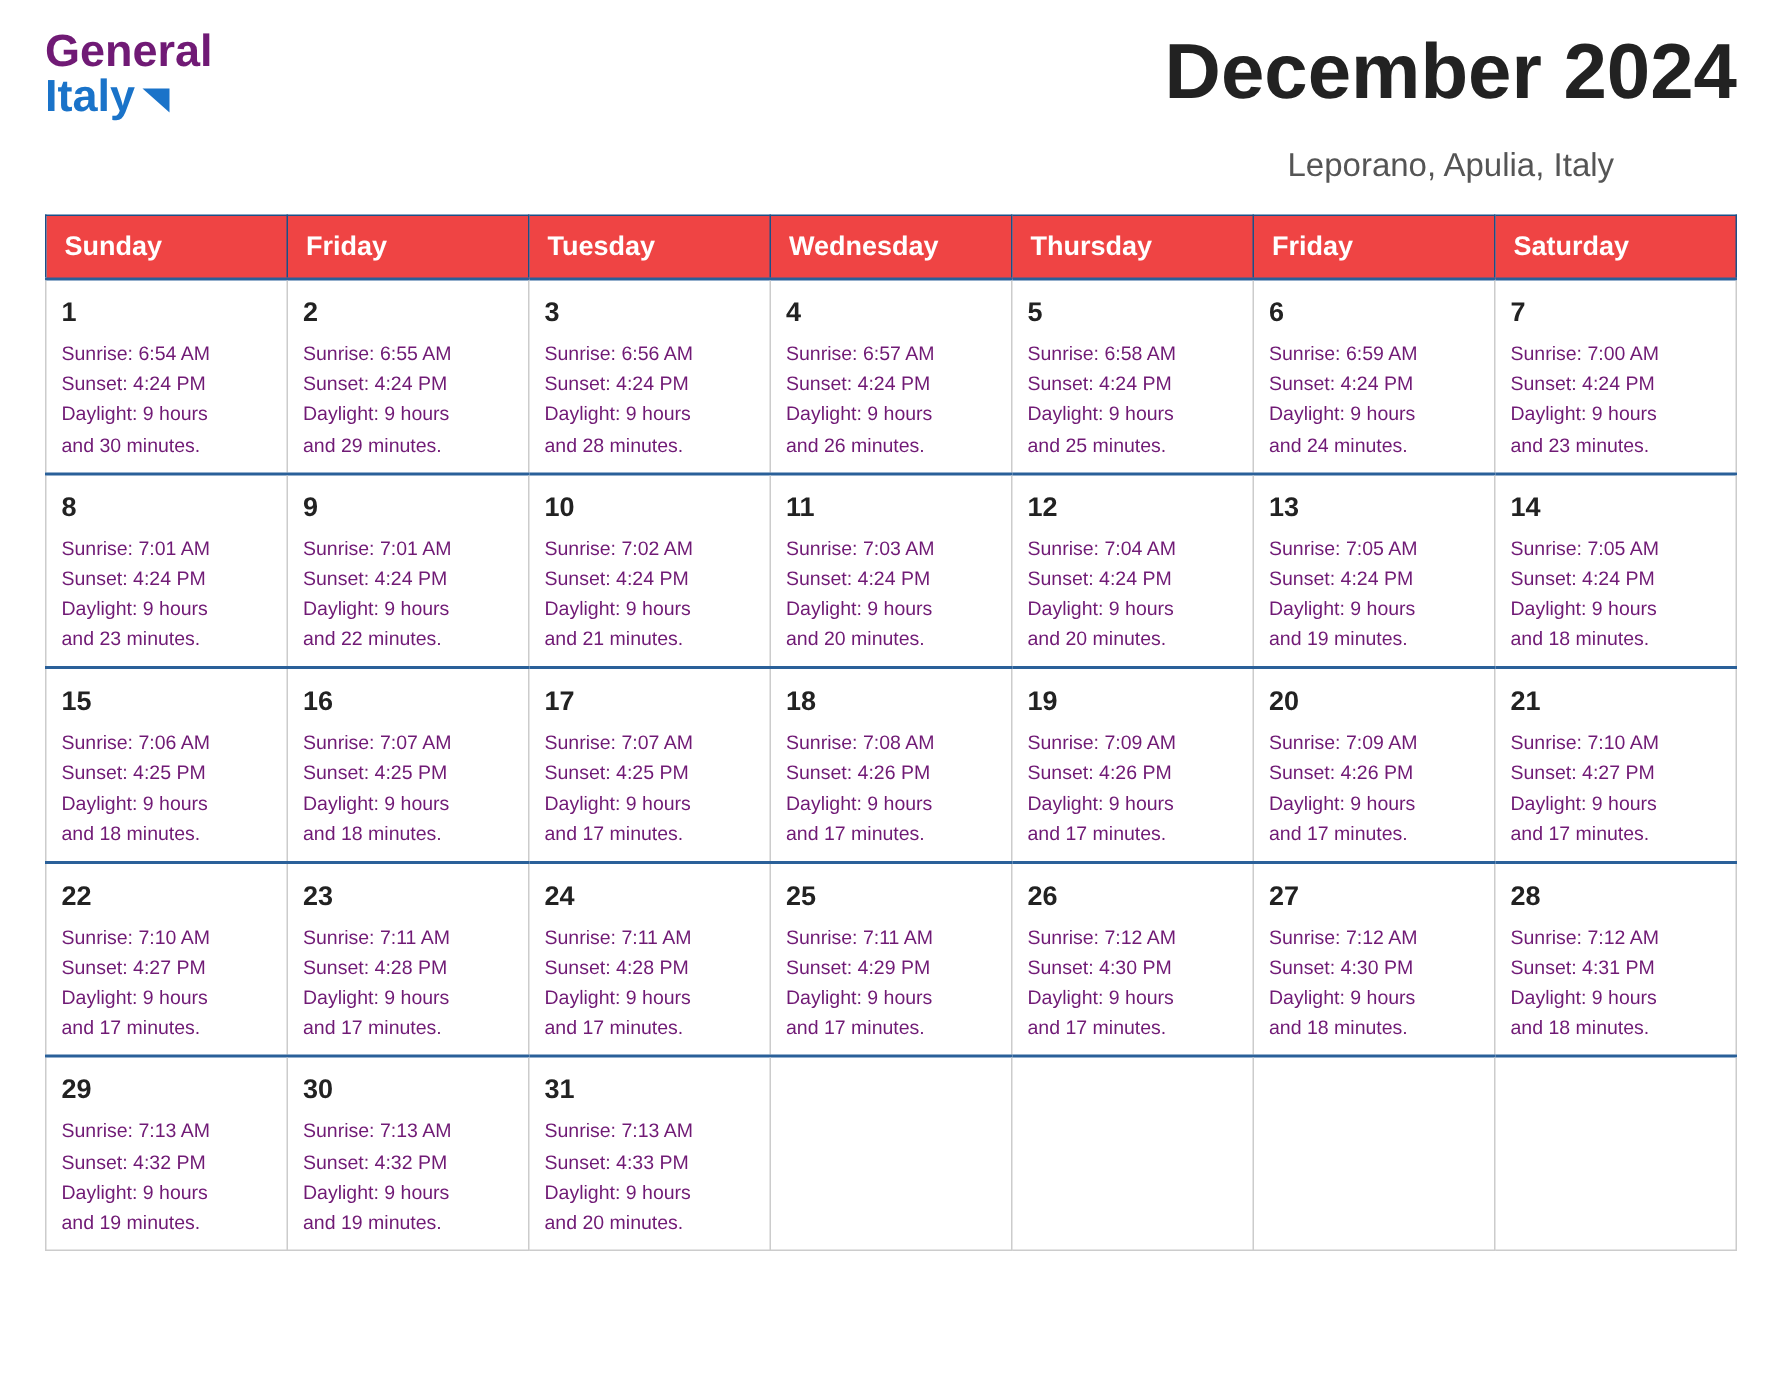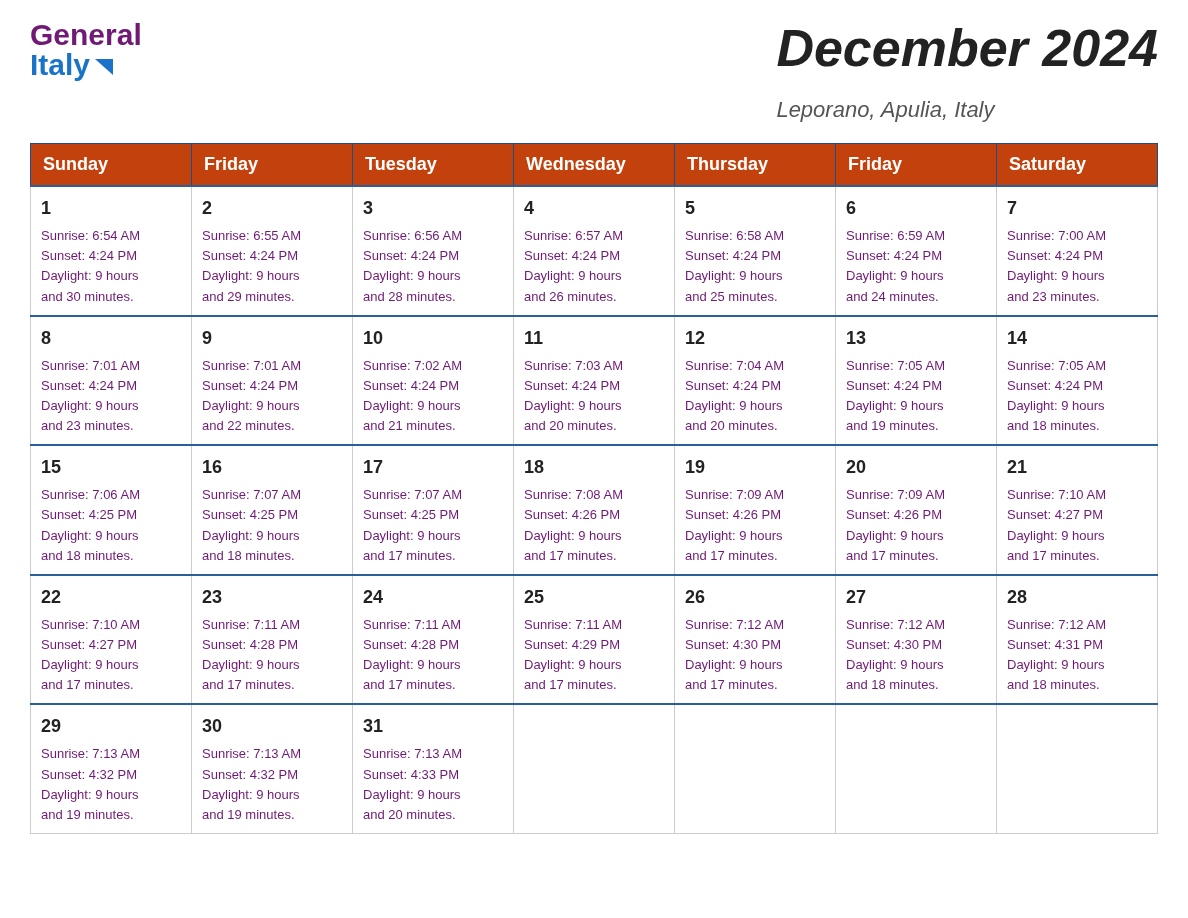--- a/index.html
+++ b/index.html
@@ -10,41 +10,40 @@
       min-height: 918px;
       padding: 20px 30px;
     }
     .header {
       display: flex;
       justify-content: space-between;
       align-items: flex-start;
       margin-bottom: 20px;
     }
     .title-section {
-      text-align: left;
-      font-style: italic;
+      text-align: center;
     }
     .month-title {
       font-size: 52px;
       font-weight: bold;
       color: #222;
       line-height: 1.1;
     }
     .location {
       font-size: 22px;
       color: #555;
       margin-top: 20px;
     }
     .calendar {
       width: 100%;
       border-collapse: collapse;
       border: 1px solid #999;
     }
     .calendar th {
-      background: #c2410c;
+      background: #ef4444;
       color: #ffffff;
       font-size: 18px;
       font-weight: bold;
       padding: 10px 12px;
       text-align: left;
       border: 1px solid #1a5088;
     }
     .calendar td {
       vertical-align: top;
       padding: 8px 10px;

